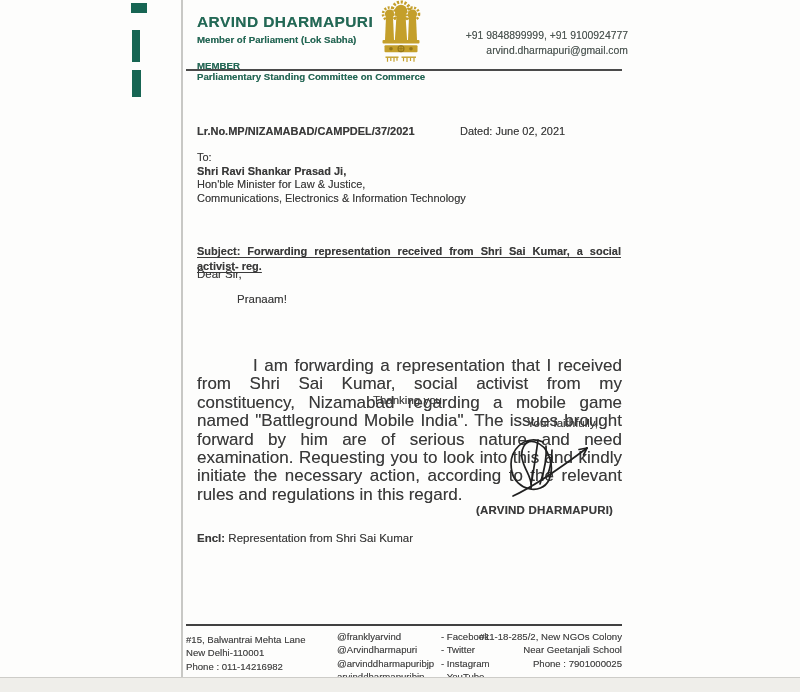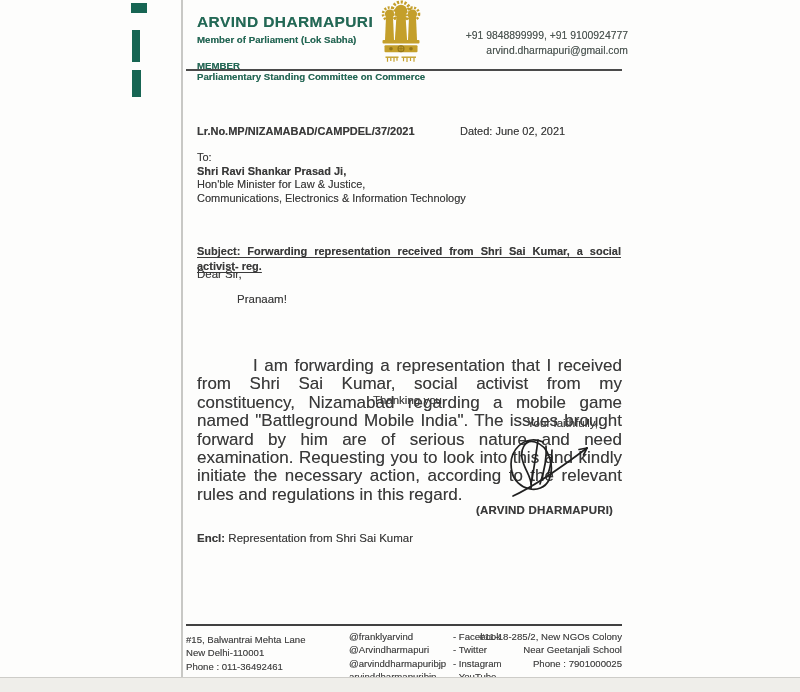--- a/index.html
+++ b/index.html
@@ -54,21 +54,21 @@
   .signatory  { position:absolute; left:476px; top:504px; font-size:11.5px; font-weight:bold; letter-spacing:0.2px; }
   .encl       { position:absolute; left:197px; top:532px; font-size:11.5px; }
   .encl .bold { font-weight:bold; }
 
   
   .footer-rule { position:absolute; left:186px; top:624px; width:436px; height:2px; background:#414141; }
   .footer-col  { font-size:9.6px; line-height:13.4px; color:#454545; }
   .f-left  { position:absolute; left:186px; top:633px; }
   .f-mid   { position:absolute; left:337px; top:630px; }
   .f-right { position:absolute; left:455px; top:630px; width:167px; text-align:right; }
-  .social-row { display:flex;margin-left:12px; }
+  .social-row { display:flex; }
   .social-row .handle { width:104px; }
 </style>
 </head>
 <body>
 
 <div class="canvas">
 
   <div class="page-edge-left"></div>
   <div class="green-mark gm1"></div>
   <div class="green-mark gm2"></div>
@@ -159,21 +159,21 @@
 
   <div class="encl scan-text">
     <span class="bold">Encl:</span><span> Representation from Shri Sai Kumar</span>
   </div>
 
   <div class="footer-rule"></div>
 
   <div class="footer-col f-left scan-text">
     <div>#15, Balwantrai Mehta Lane</div>
     <div>New Delhi-110001</div>
-    <div>Phone : 011-36492461</div>
+    <div>Phone : 011-14216982</div>
   </div>
 
   <div class="footer-col f-mid scan-text">
     <div class="social-row">
       <span class="handle">@franklyarvind</span>
       <span>- Facebook</span>
     </div>
     <div class="social-row">
       <span class="handle">@Arvindharmapuri</span>
       <span>- Twitter</span>

